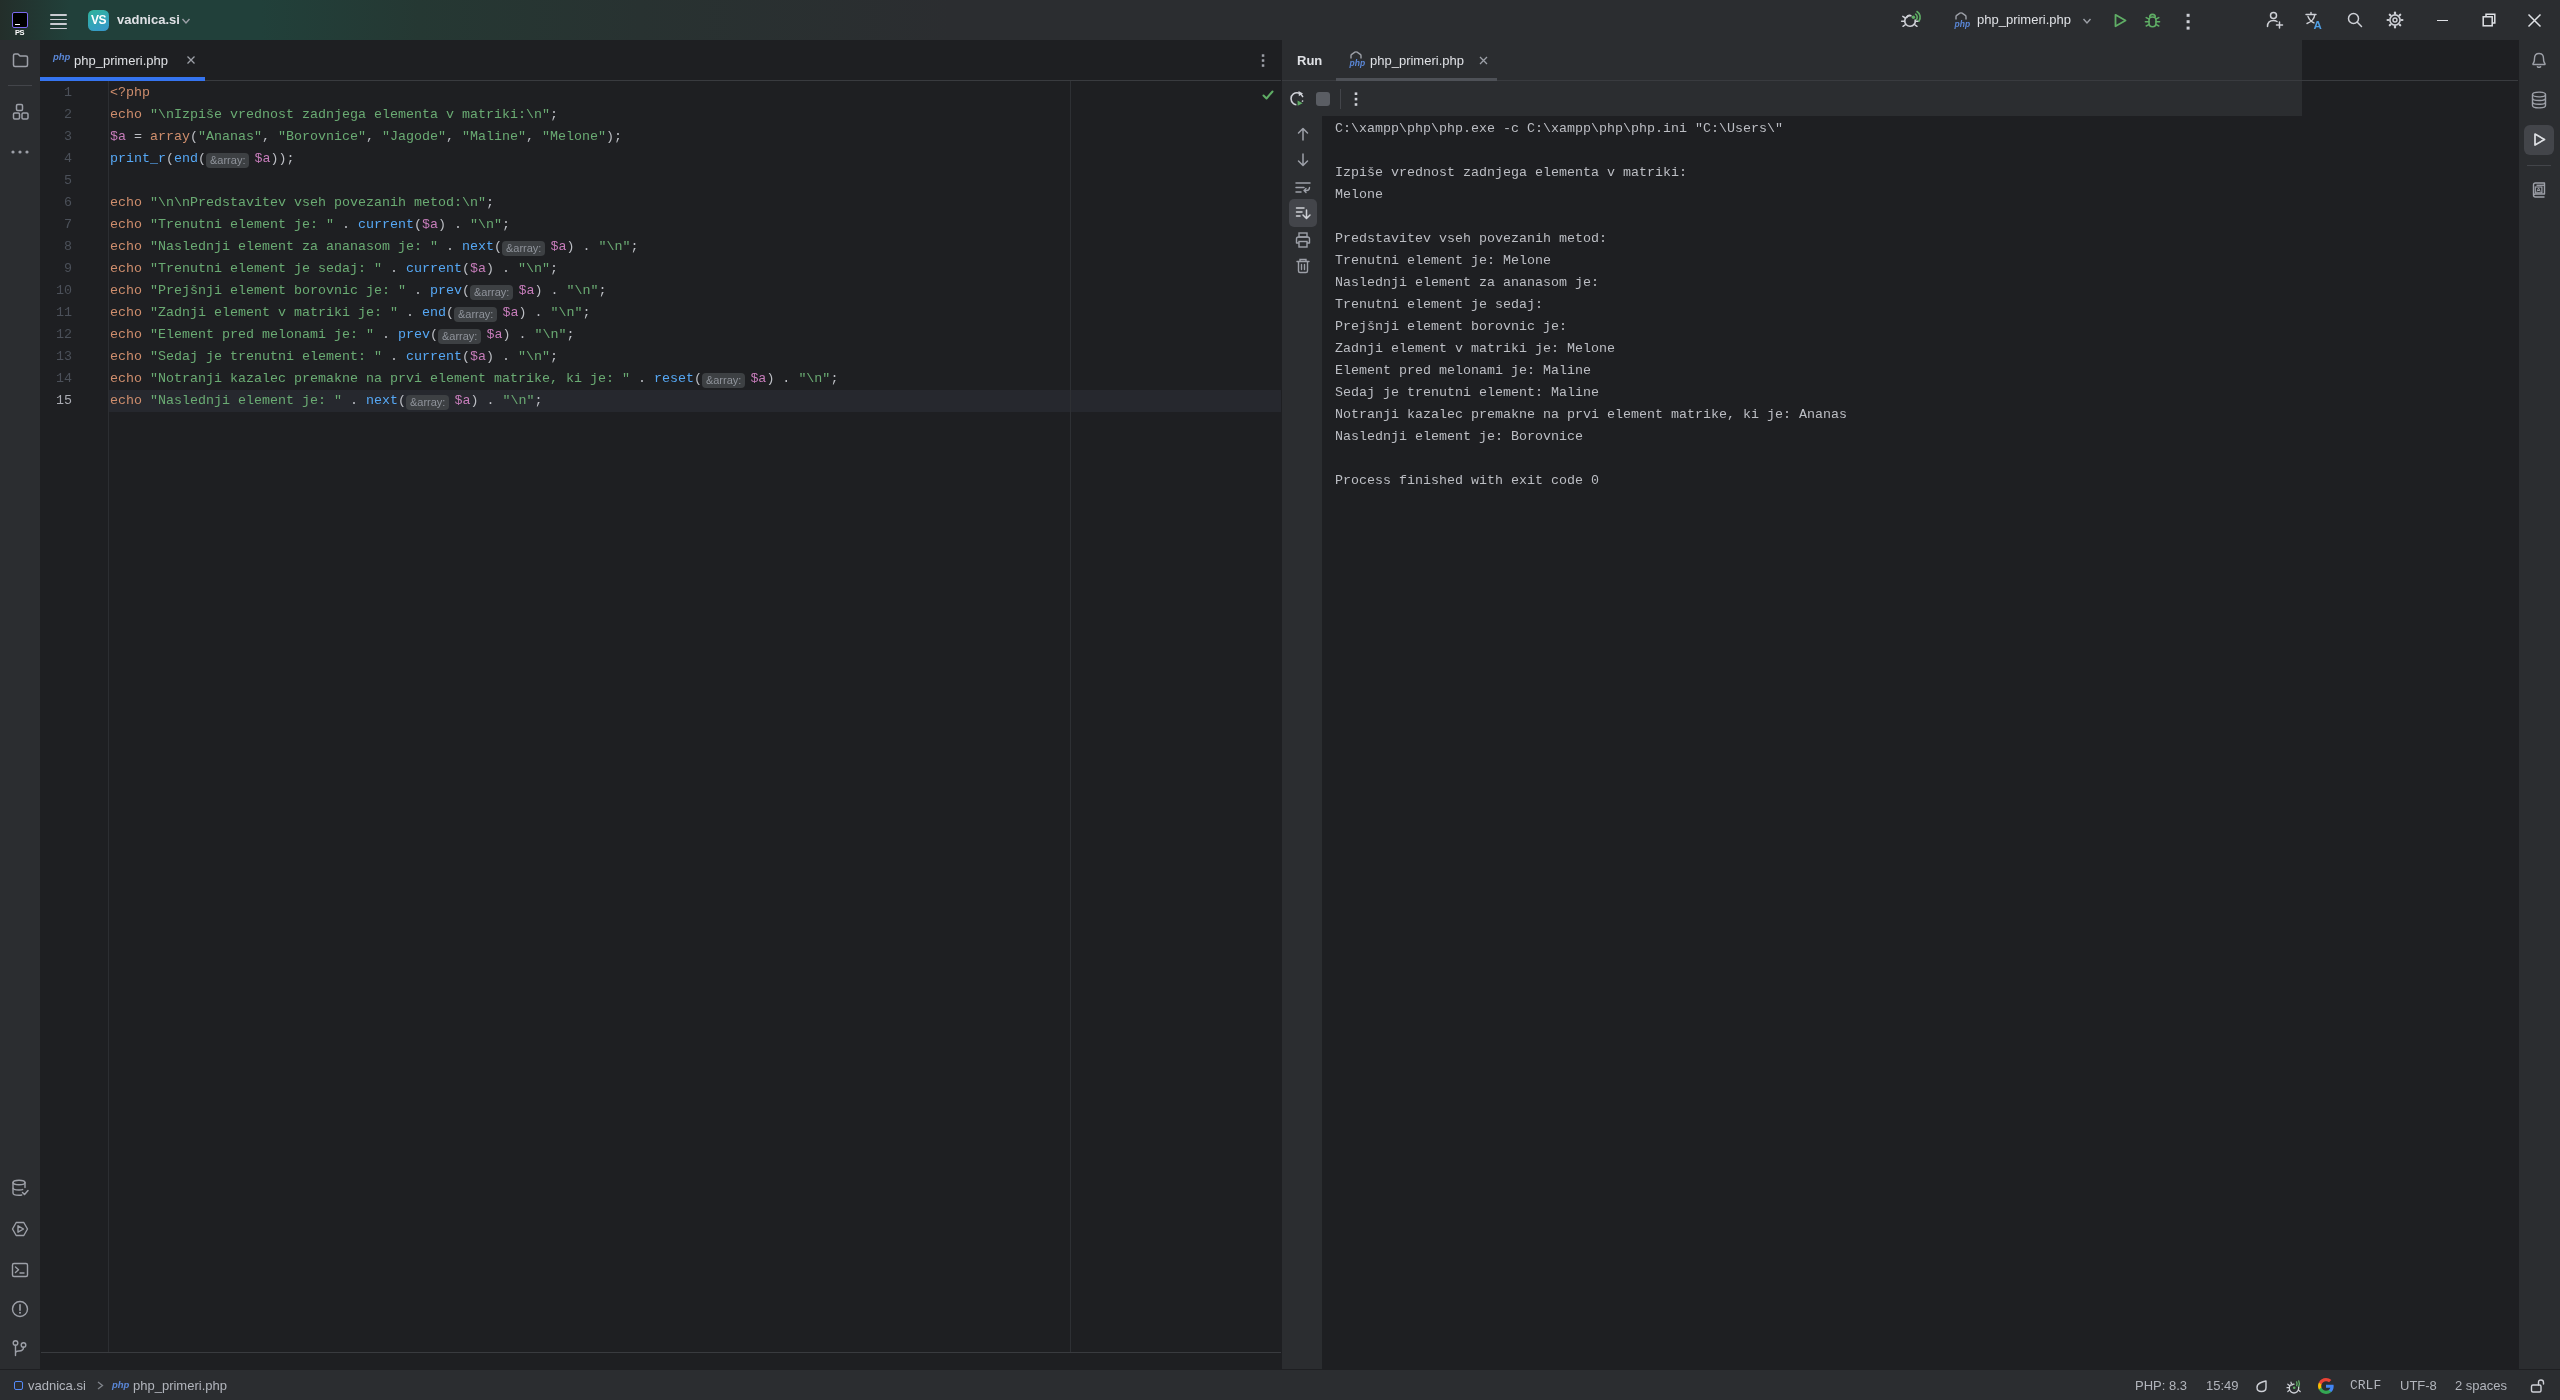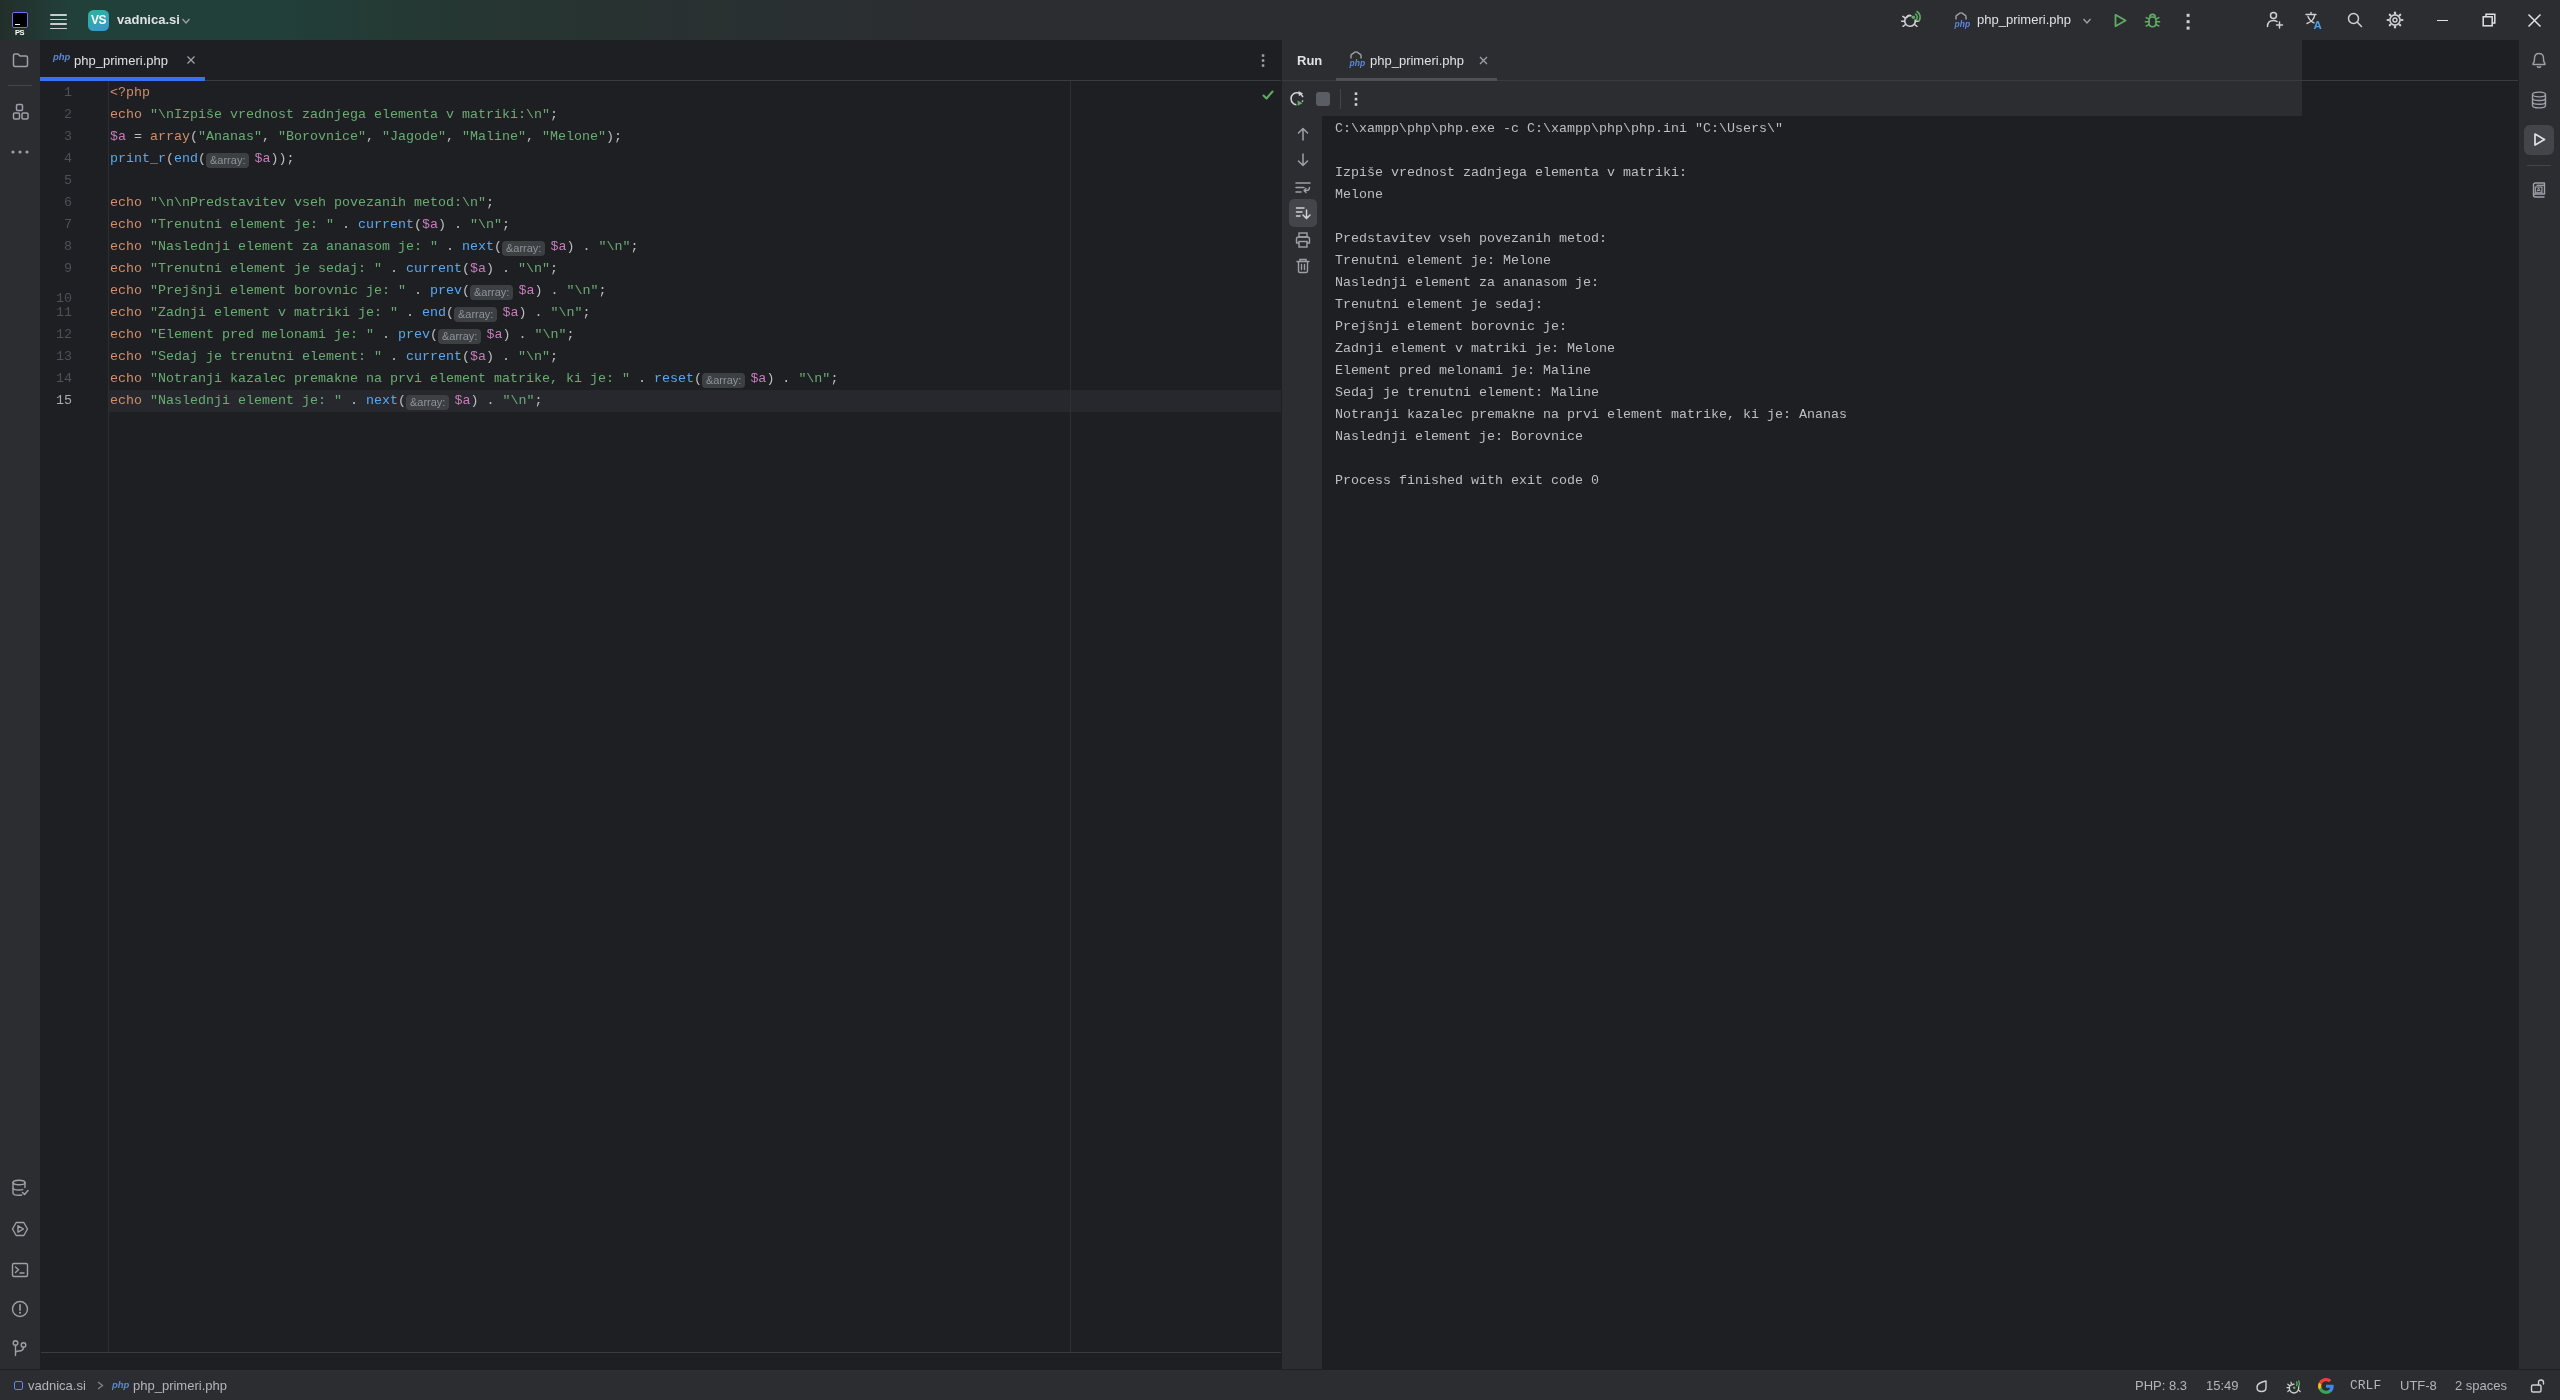--- a/index.html
+++ b/index.html
@@ -223,21 +223,21 @@
 
   <div class="mono gut" style="top:42px">1</div>
   <div class="mono gut" style="top:64px">2</div>
   <div class="mono gut" style="top:86px">3</div>
   <div class="mono gut" style="top:108px">4</div>
   <div class="mono gut" style="top:130px">5</div>
   <div class="mono gut" style="top:152px">6</div>
   <div class="mono gut" style="top:174px">7</div>
   <div class="mono gut" style="top:196px">8</div>
   <div class="mono gut" style="top:218px">9</div>
-  <div class="mono gut" style="top:248px">10</div>
+  <div class="mono gut" style="top:240px">10</div>
   <div class="mono gut" style="top:262px">11</div>
   <div class="mono gut" style="top:284px">12</div>
   <div class="mono gut" style="top:306px">13</div>
   <div class="mono gut" style="top:328px">14</div>
   <div class="mono gut" style="top:350px; color:#a9abb2;">15</div>
 
   <div class="mono cl" style="top:42px"><span class="k">&lt;?php</span></div>
   <div class="mono cl" style="top:64px"><span class="k">echo</span> <span class="s">"\nIzpiše vrednost zadnjega elementa v matriki:\n"</span>;</div>
   <div class="mono cl" style="top:86px"><span class="v">$a</span> = <span class="k">array</span>(<span class="s">"Ananas"</span>, <span class="s">"Borovnice"</span>, <span class="s">"Jagode"</span>, <span class="s">"Maline"</span>, <span class="s">"Melone"</span>);</div>
   <div class="mono cl" style="top:108px"><span class="f">print_r</span>(<span class="f">end</span>(<span class="hint">&amp;array:</span><span class="v">$a</span>));</div>

